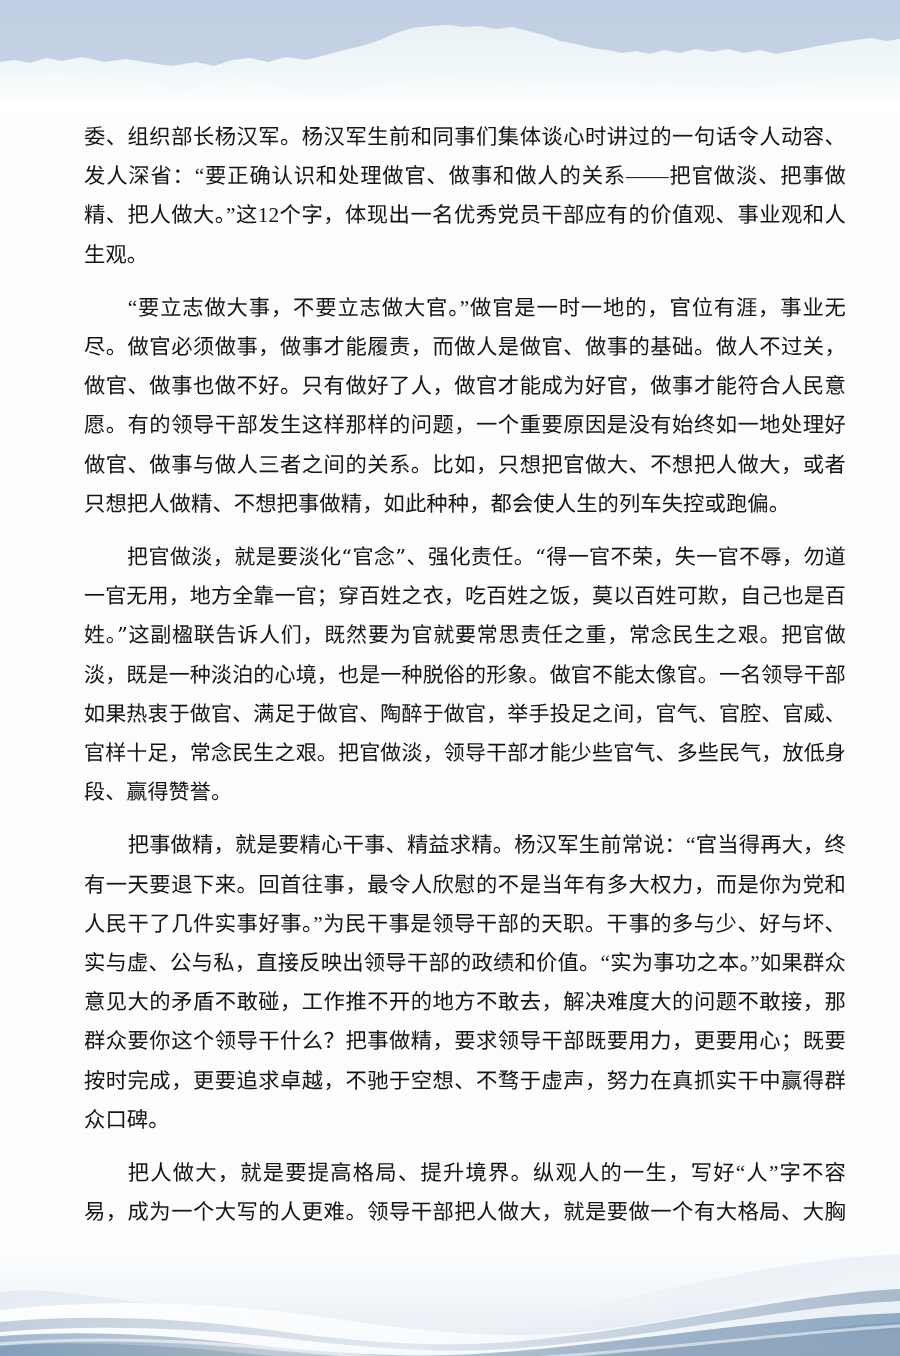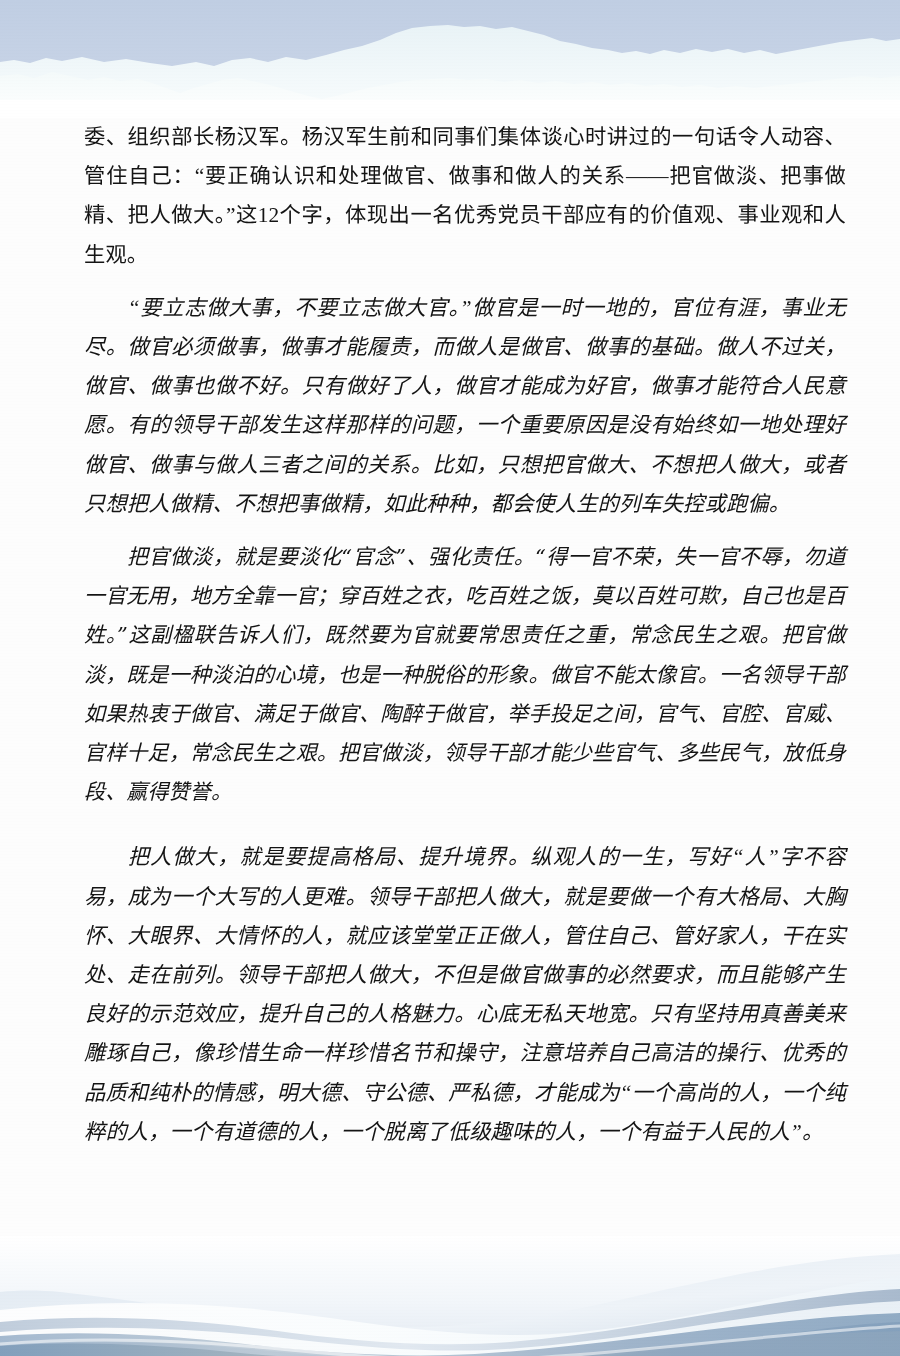--- a/index.html
+++ b/index.html
@@ -58,21 +58,21 @@
     margin: 0 0 2px 0;
     font-size: 21.3px;
     line-height: 39.2px;
     color: #141414;
     text-align: justify;
     text-justify: inter-character;
     letter-spacing: 0.1px;
     word-break: break-all;
     font-family: "Liberation Serif", "DejaVu Serif", serif;
   }
-  .para.indent { text-indent: 2.05em; font-style: italic; }
+  .para.indent { text-indent: 2.05em; }
   .para.cont { text-indent: 0; }
 
   
   .para.alt-face {
     font-family: "DejaVu Serif", "Liberation Serif", serif;
     font-size: 21.0px;
     letter-spacing: 0.15px;
   }
 
   .spacer-sm { height: 12px; }
@@ -123,32 +123,33 @@
                L486 79 L504 82 L520 80 L538 83 L556 81 L574 84 L592 82 L610 85 L628 83 L646 86
                L664 84 L682 87 L700 85 L718 88 L736 86 L754 88 L772 86 L790 84 L808 82 L826 80
                L844 78 L862 76 L880 78 L900 76 L900 118 L0 118 Z" fill="url(#cloudGrad2)"></path>
 
       <rect x="0" y="100" width="900" height="18" fill="#ffffff" opacity="0.85"></rect>
     </svg>
   </div>
 
   <div class="article">
 
-    <p class="para cont">委、组织部长杨汉军。杨汉军生前和同事们集体谈心时讲过的一句话令人动容、管住自己：“要正确认识和处理做官、做事和做人的关系——把官做淡、把事做精、把人做大。”这12个字，体现出一名优秀党员干部应有的价值观、事业观和人生观。</p>
+    <p class="para cont">委、组织部长杨汉军。杨汉军生前和同事们集体谈心时讲过的一句话令人动容、发人深省：“要正确认识和处理做官、做事和做人的关系——把官做淡、把事做精、把人做大。”这12个字，体现出一名优秀党员干部应有的价值观、事业观和人生观。</p>
 
     <div class="spacer-sm"></div>
 
     <p class="para indent">“要立志做大事，不要立志做大官。”做官是一时一地的，官位有涯，事业无尽。做官必须做事，做事才能履责，而做人是做官、做事的基础。做人不过关，做官、做事也做不好。只有做好了人，做官才能成为好官，做事才能符合人民意愿。有的领导干部发生这样那样的问题，一个重要原因是没有始终如一地处理好做官、做事与做人三者之间的关系。比如，只想把官做大、不想把人做大，或者只想把人做精、不想把事做精，如此种种，都会使人生的列车失控或跑偏。</p>
 
     <div class="spacer-sm"></div>
 
     <p class="para indent alt-face">把官做淡，就是要淡化“官念”、强化责任。“得一官不荣，失一官不辱，勿道一官无用，地方全靠一官；穿百姓之衣，吃百姓之饭，莫以百姓可欺，自己也是百姓。”这副楹联告诉人们，既然要为官就要常思责任之重，常念民生之艰。把官做淡，既是一种淡泊的心境，也是一种脱俗的形象。做官不能太像官。一名领导干部如果热衷于做官、满足于做官、陶醉于做官，举手投足之间，官气、官腔、官威、官样十足，常念民生之艰。把官做淡，领导干部才能少些官气、多些民气，放低身段、赢得赞誉。</p>
 
     <div class="spacer-sm"></div>
 
+    <p class="para indent">把事做精，就是要精心干事、精益求精。杨汉军生前常说：“官当得再大，终有一天要退下来。回首往事，最令人欣慰的不是当年有多大权力，而是你为党和人民干了几件实事好事。”为民干事是领导干部的天职。干事的多与少、好与坏、实与虚、公与私，直接反映出领导干部的政绩和价值。“实为事功之本。”如果群众意见大的矛盾不敢碰，工作推不开的地方不敢去，解决难度大的问题不敢接，那群众要你这个领导干什么？把事做精，要求领导干部既要用力，更要用心；既要按时完成，更要追求卓越，不驰于空想、不骛于虚声，努力在真抓实干中赢得群众口碑。</p>
 
     <div class="spacer-sm"></div>
 
     <p class="para indent">把人做大，就是要提高格局、提升境界。纵观人的一生，写好“人”字不容易，成为一个大写的人更难。领导干部把人做大，就是要做一个有大格局、大胸怀、大眼界、大情怀的人，就应该堂堂正正做人，管住自己、管好家人，干在实处、走在前列。领导干部把人做大，不但是做官做事的必然要求，而且能够产生良好的示范效应，提升自己的人格魅力。心底无私天地宽。只有坚持用真善美来雕琢自己，像珍惜生命一样珍惜名节和操守，注意培养自己高洁的操行、优秀的品质和纯朴的情感，明大德、守公德、严私德，才能成为“一个高尚的人，一个纯粹的人，一个有道德的人，一个脱离了低级趣味的人，一个有益于人民的人”。</p>
 
   </div>
 
   <div class="footer-band">
     <svg viewBox="0 0 900 120" preserveAspectRatio="none" xmlns="http://www.w3.org/2000/svg">
       <defs>

